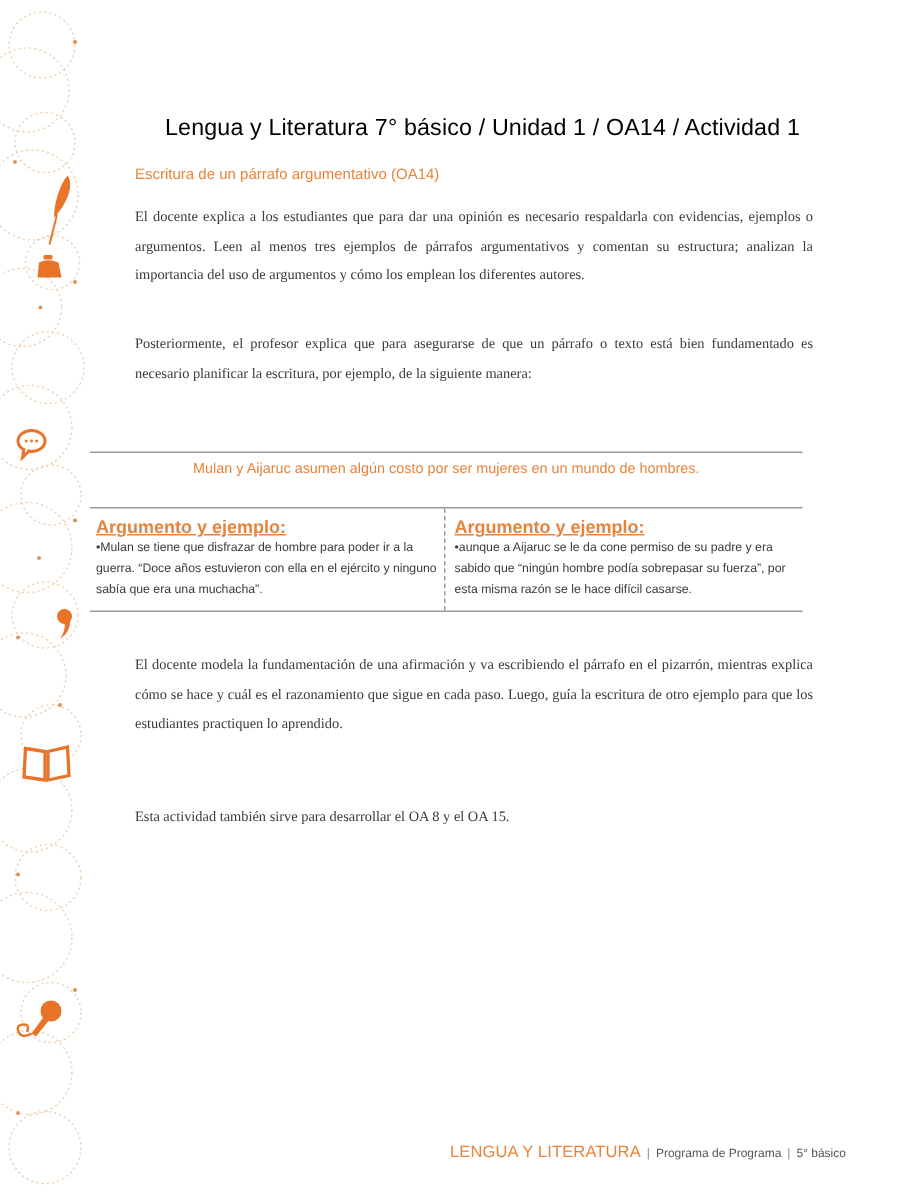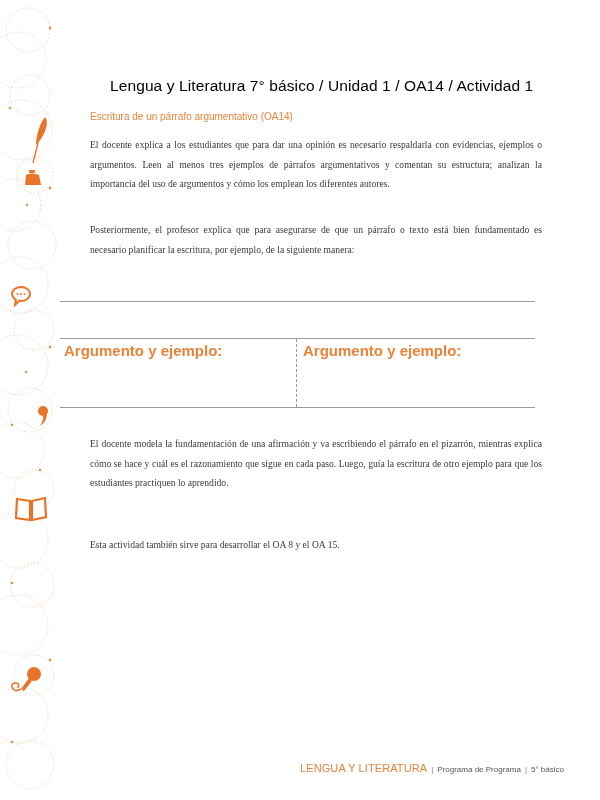--- a/index.html
+++ b/index.html
@@ -42,21 +42,21 @@
     border-bottom:1.5px solid #9a9a9a;
   }
   .opinion-label { font-size:10px; font-weight:bold; color:#e8833a; line-height:13px; }
   .opinion-text { font-size:9.6px; color:#e8833a; line-height:14px; }
   .args {
     display:flex; height:68px; border-bottom:1.5px solid #9a9a9a;
   }
   .arg-col { flex:1; padding:5px 4px 0 4px; box-sizing:border-box; }
   .arg-col.left { border-right:1px dashed #9a9a9a; padding-left:4px; }
   .arg-col.right { padding-left:6px; }
-  .arg-label { font-size:15px; font-weight:bold; color:#e8833a; line-height:14px; }
+  .arg-label { font-size:12px; font-weight:bold; color:#e8833a; line-height:14px;text-decoration:underline; }
   .arg-text { font-size:8.2px; line-height:14px; color:#3a3a3a; }
 
   .footer {
     position:absolute; top:762px; left:300px; white-space:nowrap;
     font-size:8px; color:#555;
   }
   .footer .subject { color:#e8833a; font-size:11px; letter-spacing:0.1px; }
   .footer .sep { color:#888; margin:0 4px; }
 </style>
 </head>
@@ -130,27 +130,30 @@
 
 <div class="title">Lengua y Literatura 7° básico / Unidad 1 / OA14 / Actividad 1</div>
 <div class="subtitle">Escritura de un párrafo argumentativo (OA14)</div>
 
 <div class="para p1">El docente explica a los estudiantes que para dar una opinión es necesario respaldarla con evidencias, ejemplos o argumentos. Leen al menos tres ejemplos de párrafos argumentativos y comentan su estructura; analizan la importancia del uso de argumentos y cómo los emplean los diferentes autores.</div>
 <div class="para p2">Posteriormente, el profesor explica que para asegurarse de que un párrafo o texto está bien fundamentado es necesario planificar la escritura, por ejemplo, de la siguiente manera:</div>
 
 <div class="table">
   <div class="t-top"></div>
   <div class="opinion">
+    <div class="opinion-text">Mulan y Aijaruc asumen algún costo por ser mujeres en un mundo de hombres.</div>
   </div>
   <div class="args">
     <div class="arg-col left">
       <div class="arg-label">Argumento y ejemplo:</div>
+      <div class="arg-text">•Mulan se tiene que disfrazar de hombre para poder ir a la guerra. “Doce años estuvieron con ella en el ejército y ninguno sabía que era una muchacha”.</div>
     </div>
     <div class="arg-col right">
       <div class="arg-label">Argumento y ejemplo:</div>
+      <div class="arg-text">•aunque a Aijaruc se le da cone permiso de su padre y era sabido que “ningún hombre podía sobrepasar su fuerza”, por esta misma razón se le hace difícil casarse.</div>
     </div>
   </div>
 </div>
 
 <div class="para p3">El docente modela la fundamentación de una afirmación y va escribiendo el párrafo en el pizarrón, mientras explica cómo se hace y cuál es el razonamiento que sigue en cada paso. Luego, guía la escritura de otro ejemplo para que los estudiantes practiquen lo aprendido.</div>
 <div class="para p4">Esta actividad también sirve para desarrollar el OA 8 y el OA 15.</div>
 
 <div class="footer">
   <span class="subject">LENGUA Y LITERATURA</span><span class="sep">|</span><span>Programa de Programa</span><span class="sep">|</span><span>5° básico</span>
 </div>

